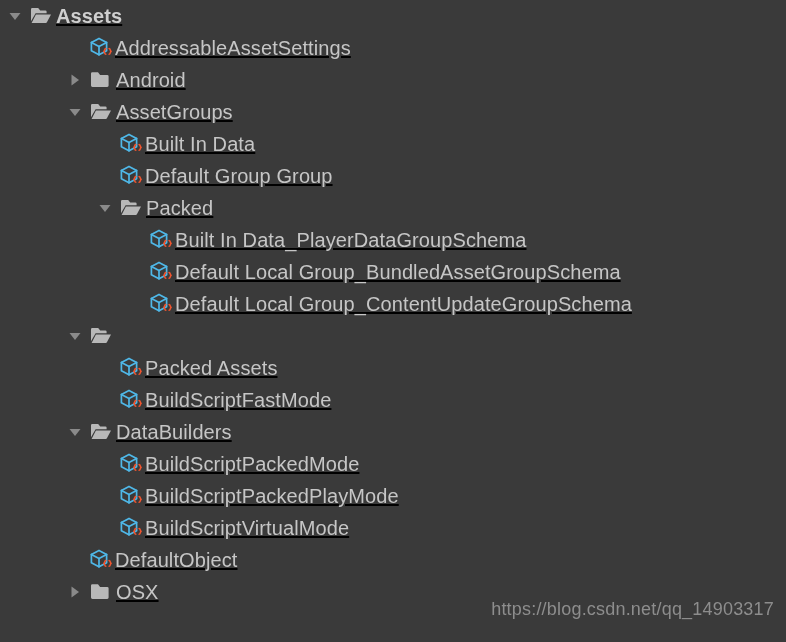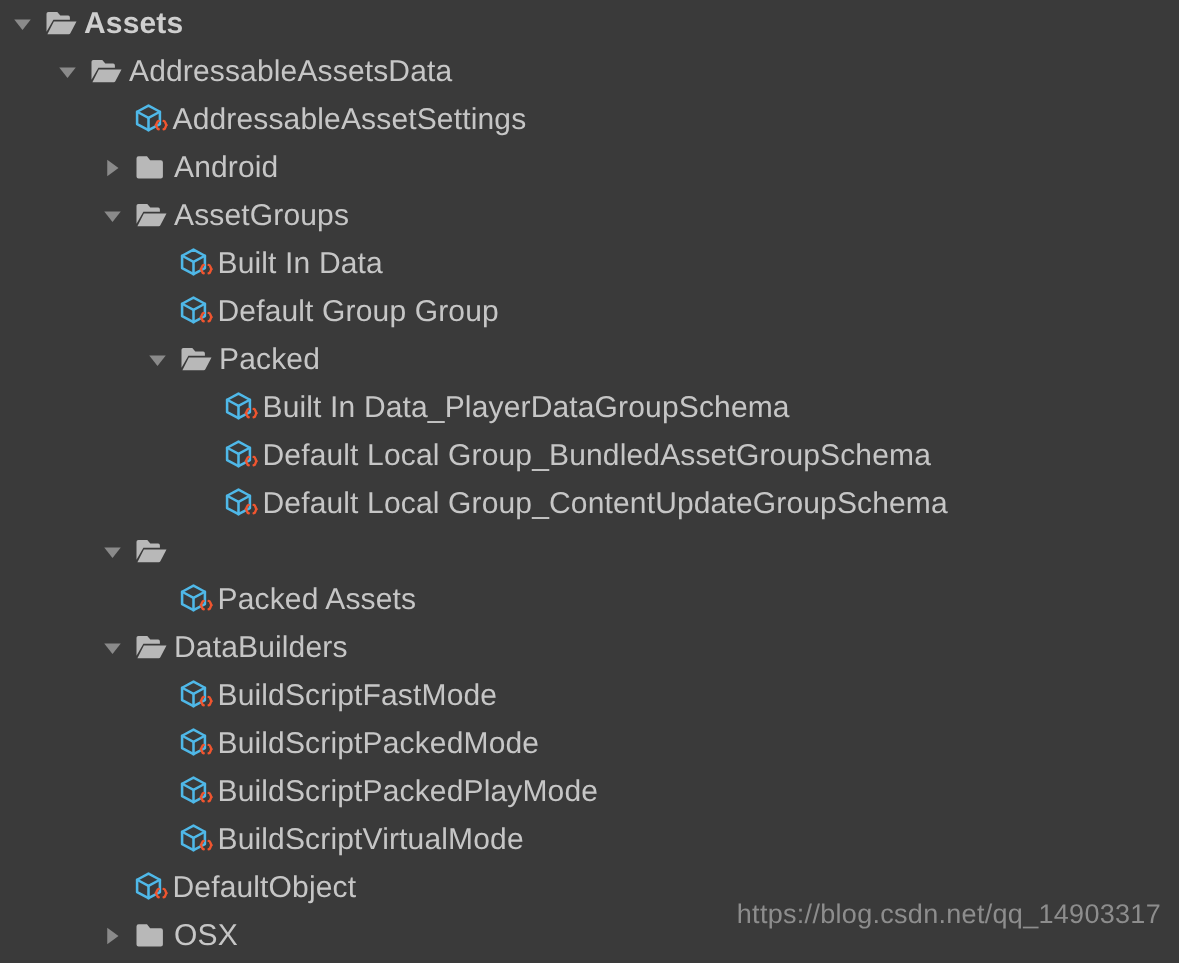--- a/index.html
+++ b/index.html
@@ -23,20 +23,21 @@
     width: 786px;
     height: 642px;
   }
 
   .row {
     position: relative;
     height: 32px;
     display: flex;
     align-items: center;
     white-space: nowrap;
+    text-decoration: underline;
   }
 
   .indent {
     flex: 0 0 auto;
     height: 1px;
   }
 
   
   .twisty {
     flex: 0 0 auto;
@@ -107,267 +108,252 @@
       </span>
       <span class="folder">
         <svg width="22" height="20" viewBox="0 0 22 20" aria-hidden="true">
           <path d="M1 3.2 A1.2 1.2 0 0 1 2.2 2 H8.2 L10.2 4.4 H15.4 A1.2 1.2 0 0 1 16.6 5.6 V7.2 H5.6 L1 15.2 Z" fill="#b8b8b8"></path>
           <path d="M5.9 8.4 H21 L16.9 16.2 A1.3 1.3 0 0 1 15.8 16.9 H1.6 Z" fill="#b8b8b8"></path>
         </svg>
       </span>
       <span class="label bold">Assets</span>
     </div>
     <div class="row">
-      <div class="indent" style="width: 32px;"></div>
+      <div class="indent" style="width: 62px;"></div>
+      <span class="twisty"></span>
+      <span class="cube">
+        <svg width="24" height="24" viewBox="0 0 24 24" aria-hidden="true">
+          <g fill="none" stroke="#4fb8e8" stroke-width="1.7" stroke-linejoin="round" stroke-linecap="round">
+            <path d="M10 2.4 L17.6 6.5 V14.7 L10 18.8 L2.4 14.7 V6.5 Z"></path>
+            <path d="M2.4 6.5 L10 10.6 L17.6 6.5"></path>
+            <path d="M10 10.6 V18.8"></path>
+          </g>
+          <g fill="none" stroke="#f0552f" stroke-width="1.6" stroke-linecap="round" stroke-linejoin="round">
+            <path d="M16.8 12.6 C15.4 12.6 15.9 14.6 14.8 15.4 C15.9 16.2 15.4 18.2 16.8 18.2"></path>
+            <path d="M20.1 12.6 C21.5 12.6 21.0 14.6 22.1 15.4 C21.0 16.2 21.5 18.2 20.1 18.2"></path>
+          </g>
+        </svg>
+      </span>
+      <span class="label">AddressableAssetSettings</span>
+    </div>
+    <div class="row">
+      <div class="indent" style="width: 62px;"></div>
+      <span class="twisty">
+        <svg width="16" height="16" viewBox="0 0 16 16" aria-hidden="true">
+          <path d="M4.5 2.5 L12 8 L4.5 13.5 Z" fill="#8a8a8a"></path>
+        </svg>
+      </span>
+      <span class="folder">
+        <svg width="22" height="20" viewBox="0 0 22 20" aria-hidden="true">
+          <path d="M1 3.6 A1.4 1.4 0 0 1 2.4 2.2 H8.0 L10.1 4.9 H17.2 A1.4 1.4 0 0 1 18.6 6.3 V15.6 A1.4 1.4 0 0 1 17.2 17 H2.4 A1.4 1.4 0 0 1 1 15.6 Z" fill="#b8b8b8"></path>
+        </svg>
+      </span>
+      <span class="label">Android</span>
+    </div>
+    <div class="row">
+      <div class="indent" style="width: 62px;"></div>
       <span class="twisty">
         <svg width="16" height="16" viewBox="0 0 16 16" aria-hidden="true">
           <path d="M2.5 5 L13.5 5 L8 12 Z" fill="#8a8a8a"></path>
         </svg>
       </span>
       <span class="folder">
         <svg width="22" height="20" viewBox="0 0 22 20" aria-hidden="true">
           <path d="M1 3.2 A1.2 1.2 0 0 1 2.2 2 H8.2 L10.2 4.4 H15.4 A1.2 1.2 0 0 1 16.6 5.6 V7.2 H5.6 L1 15.2 Z" fill="#b8b8b8"></path>
           <path d="M5.9 8.4 H21 L16.9 16.2 A1.3 1.3 0 0 1 15.8 16.9 H1.6 Z" fill="#b8b8b8"></path>
         </svg>
       </span>
-      <span class="label">AddressableAssetsData</span>
-    </div>
-    <div class="row">
-      <div class="indent" style="width: 62px;"></div>
-      <span class="twisty"></span>
-      <span class="cube">
-        <svg width="24" height="24" viewBox="0 0 24 24" aria-hidden="true">
-          <g fill="none" stroke="#4fb8e8" stroke-width="1.7" stroke-linejoin="round" stroke-linecap="round">
-            <path d="M10 2.4 L17.6 6.5 V14.7 L10 18.8 L2.4 14.7 V6.5 Z"></path>
-            <path d="M2.4 6.5 L10 10.6 L17.6 6.5"></path>
-            <path d="M10 10.6 V18.8"></path>
-          </g>
-          <g fill="none" stroke="#f0552f" stroke-width="1.6" stroke-linecap="round" stroke-linejoin="round">
-            <path d="M16.8 12.6 C15.4 12.6 15.9 14.6 14.8 15.4 C15.9 16.2 15.4 18.2 16.8 18.2"></path>
-            <path d="M20.1 12.6 C21.5 12.6 21.0 14.6 22.1 15.4 C21.0 16.2 21.5 18.2 20.1 18.2"></path>
-          </g>
-        </svg>
-      </span>
-      <span class="label">AddressableAssetSettings</span>
-    </div>
-    <div class="row">
-      <div class="indent" style="width: 62px;"></div>
-      <span class="twisty">
-        <svg width="16" height="16" viewBox="0 0 16 16" aria-hidden="true">
-          <path d="M4.5 2.5 L12 8 L4.5 13.5 Z" fill="#8a8a8a"></path>
-        </svg>
-      </span>
-      <span class="folder">
-        <svg width="22" height="20" viewBox="0 0 22 20" aria-hidden="true">
-          <path d="M1 3.6 A1.4 1.4 0 0 1 2.4 2.2 H8.0 L10.1 4.9 H17.2 A1.4 1.4 0 0 1 18.6 6.3 V15.6 A1.4 1.4 0 0 1 17.2 17 H2.4 A1.4 1.4 0 0 1 1 15.6 Z" fill="#b8b8b8"></path>
-        </svg>
-      </span>
-      <span class="label">Android</span>
-    </div>
-    <div class="row">
-      <div class="indent" style="width: 62px;"></div>
+      <span class="label">AssetGroups</span>
+    </div>
+    <div class="row">
+      <div class="indent" style="width: 92px;"></div>
+      <span class="twisty"></span>
+      <span class="cube">
+        <svg width="24" height="24" viewBox="0 0 24 24" aria-hidden="true">
+          <g fill="none" stroke="#4fb8e8" stroke-width="1.7" stroke-linejoin="round" stroke-linecap="round">
+            <path d="M10 2.4 L17.6 6.5 V14.7 L10 18.8 L2.4 14.7 V6.5 Z"></path>
+            <path d="M2.4 6.5 L10 10.6 L17.6 6.5"></path>
+            <path d="M10 10.6 V18.8"></path>
+          </g>
+          <g fill="none" stroke="#f0552f" stroke-width="1.6" stroke-linecap="round" stroke-linejoin="round">
+            <path d="M16.8 12.6 C15.4 12.6 15.9 14.6 14.8 15.4 C15.9 16.2 15.4 18.2 16.8 18.2"></path>
+            <path d="M20.1 12.6 C21.5 12.6 21.0 14.6 22.1 15.4 C21.0 16.2 21.5 18.2 20.1 18.2"></path>
+          </g>
+        </svg>
+      </span>
+      <span class="label">Built In Data</span>
+    </div>
+    <div class="row">
+      <div class="indent" style="width: 92px;"></div>
+      <span class="twisty"></span>
+      <span class="cube">
+        <svg width="24" height="24" viewBox="0 0 24 24" aria-hidden="true">
+          <g fill="none" stroke="#4fb8e8" stroke-width="1.7" stroke-linejoin="round" stroke-linecap="round">
+            <path d="M10 2.4 L17.6 6.5 V14.7 L10 18.8 L2.4 14.7 V6.5 Z"></path>
+            <path d="M2.4 6.5 L10 10.6 L17.6 6.5"></path>
+            <path d="M10 10.6 V18.8"></path>
+          </g>
+          <g fill="none" stroke="#f0552f" stroke-width="1.6" stroke-linecap="round" stroke-linejoin="round">
+            <path d="M16.8 12.6 C15.4 12.6 15.9 14.6 14.8 15.4 C15.9 16.2 15.4 18.2 16.8 18.2"></path>
+            <path d="M20.1 12.6 C21.5 12.6 21.0 14.6 22.1 15.4 C21.0 16.2 21.5 18.2 20.1 18.2"></path>
+          </g>
+        </svg>
+      </span>
+      <span class="label">Default Group Group</span>
+    </div>
+    <div class="row">
+      <div class="indent" style="width: 92px;"></div>
       <span class="twisty">
         <svg width="16" height="16" viewBox="0 0 16 16" aria-hidden="true">
           <path d="M2.5 5 L13.5 5 L8 12 Z" fill="#8a8a8a"></path>
         </svg>
       </span>
       <span class="folder">
         <svg width="22" height="20" viewBox="0 0 22 20" aria-hidden="true">
           <path d="M1 3.2 A1.2 1.2 0 0 1 2.2 2 H8.2 L10.2 4.4 H15.4 A1.2 1.2 0 0 1 16.6 5.6 V7.2 H5.6 L1 15.2 Z" fill="#b8b8b8"></path>
           <path d="M5.9 8.4 H21 L16.9 16.2 A1.3 1.3 0 0 1 15.8 16.9 H1.6 Z" fill="#b8b8b8"></path>
         </svg>
       </span>
-      <span class="label">AssetGroups</span>
-    </div>
-    <div class="row">
-      <div class="indent" style="width: 92px;"></div>
-      <span class="twisty"></span>
-      <span class="cube">
-        <svg width="24" height="24" viewBox="0 0 24 24" aria-hidden="true">
-          <g fill="none" stroke="#4fb8e8" stroke-width="1.7" stroke-linejoin="round" stroke-linecap="round">
-            <path d="M10 2.4 L17.6 6.5 V14.7 L10 18.8 L2.4 14.7 V6.5 Z"></path>
-            <path d="M2.4 6.5 L10 10.6 L17.6 6.5"></path>
-            <path d="M10 10.6 V18.8"></path>
-          </g>
-          <g fill="none" stroke="#f0552f" stroke-width="1.6" stroke-linecap="round" stroke-linejoin="round">
-            <path d="M16.8 12.6 C15.4 12.6 15.9 14.6 14.8 15.4 C15.9 16.2 15.4 18.2 16.8 18.2"></path>
-            <path d="M20.1 12.6 C21.5 12.6 21.0 14.6 22.1 15.4 C21.0 16.2 21.5 18.2 20.1 18.2"></path>
-          </g>
-        </svg>
-      </span>
-      <span class="label">Built In Data</span>
-    </div>
-    <div class="row">
-      <div class="indent" style="width: 92px;"></div>
-      <span class="twisty"></span>
-      <span class="cube">
-        <svg width="24" height="24" viewBox="0 0 24 24" aria-hidden="true">
-          <g fill="none" stroke="#4fb8e8" stroke-width="1.7" stroke-linejoin="round" stroke-linecap="round">
-            <path d="M10 2.4 L17.6 6.5 V14.7 L10 18.8 L2.4 14.7 V6.5 Z"></path>
-            <path d="M2.4 6.5 L10 10.6 L17.6 6.5"></path>
-            <path d="M10 10.6 V18.8"></path>
-          </g>
-          <g fill="none" stroke="#f0552f" stroke-width="1.6" stroke-linecap="round" stroke-linejoin="round">
-            <path d="M16.8 12.6 C15.4 12.6 15.9 14.6 14.8 15.4 C15.9 16.2 15.4 18.2 16.8 18.2"></path>
-            <path d="M20.1 12.6 C21.5 12.6 21.0 14.6 22.1 15.4 C21.0 16.2 21.5 18.2 20.1 18.2"></path>
-          </g>
-        </svg>
-      </span>
-      <span class="label">Default Group Group</span>
-    </div>
-    <div class="row">
-      <div class="indent" style="width: 92px;"></div>
+      <span class="label">Packed</span>
+    </div>
+    <div class="row">
+      <div class="indent" style="width: 122px;"></div>
+      <span class="twisty"></span>
+      <span class="cube">
+        <svg width="24" height="24" viewBox="0 0 24 24" aria-hidden="true">
+          <g fill="none" stroke="#4fb8e8" stroke-width="1.7" stroke-linejoin="round" stroke-linecap="round">
+            <path d="M10 2.4 L17.6 6.5 V14.7 L10 18.8 L2.4 14.7 V6.5 Z"></path>
+            <path d="M2.4 6.5 L10 10.6 L17.6 6.5"></path>
+            <path d="M10 10.6 V18.8"></path>
+          </g>
+          <g fill="none" stroke="#f0552f" stroke-width="1.6" stroke-linecap="round" stroke-linejoin="round">
+            <path d="M16.8 12.6 C15.4 12.6 15.9 14.6 14.8 15.4 C15.9 16.2 15.4 18.2 16.8 18.2"></path>
+            <path d="M20.1 12.6 C21.5 12.6 21.0 14.6 22.1 15.4 C21.0 16.2 21.5 18.2 20.1 18.2"></path>
+          </g>
+        </svg>
+      </span>
+      <span class="label">Built In Data_PlayerDataGroupSchema</span>
+    </div>
+    <div class="row">
+      <div class="indent" style="width: 122px;"></div>
+      <span class="twisty"></span>
+      <span class="cube">
+        <svg width="24" height="24" viewBox="0 0 24 24" aria-hidden="true">
+          <g fill="none" stroke="#4fb8e8" stroke-width="1.7" stroke-linejoin="round" stroke-linecap="round">
+            <path d="M10 2.4 L17.6 6.5 V14.7 L10 18.8 L2.4 14.7 V6.5 Z"></path>
+            <path d="M2.4 6.5 L10 10.6 L17.6 6.5"></path>
+            <path d="M10 10.6 V18.8"></path>
+          </g>
+          <g fill="none" stroke="#f0552f" stroke-width="1.6" stroke-linecap="round" stroke-linejoin="round">
+            <path d="M16.8 12.6 C15.4 12.6 15.9 14.6 14.8 15.4 C15.9 16.2 15.4 18.2 16.8 18.2"></path>
+            <path d="M20.1 12.6 C21.5 12.6 21.0 14.6 22.1 15.4 C21.0 16.2 21.5 18.2 20.1 18.2"></path>
+          </g>
+        </svg>
+      </span>
+      <span class="label">Default Local Group_BundledAssetGroupSchema</span>
+    </div>
+    <div class="row">
+      <div class="indent" style="width: 122px;"></div>
+      <span class="twisty"></span>
+      <span class="cube">
+        <svg width="24" height="24" viewBox="0 0 24 24" aria-hidden="true">
+          <g fill="none" stroke="#4fb8e8" stroke-width="1.7" stroke-linejoin="round" stroke-linecap="round">
+            <path d="M10 2.4 L17.6 6.5 V14.7 L10 18.8 L2.4 14.7 V6.5 Z"></path>
+            <path d="M2.4 6.5 L10 10.6 L17.6 6.5"></path>
+            <path d="M10 10.6 V18.8"></path>
+          </g>
+          <g fill="none" stroke="#f0552f" stroke-width="1.6" stroke-linecap="round" stroke-linejoin="round">
+            <path d="M16.8 12.6 C15.4 12.6 15.9 14.6 14.8 15.4 C15.9 16.2 15.4 18.2 16.8 18.2"></path>
+            <path d="M20.1 12.6 C21.5 12.6 21.0 14.6 22.1 15.4 C21.0 16.2 21.5 18.2 20.1 18.2"></path>
+          </g>
+        </svg>
+      </span>
+      <span class="label">Default Local Group_ContentUpdateGroupSchema</span>
+    </div>
+    <div class="row">
+      <div class="indent" style="width: 62px;"></div>
       <span class="twisty">
         <svg width="16" height="16" viewBox="0 0 16 16" aria-hidden="true">
           <path d="M2.5 5 L13.5 5 L8 12 Z" fill="#8a8a8a"></path>
         </svg>
       </span>
       <span class="folder">
         <svg width="22" height="20" viewBox="0 0 22 20" aria-hidden="true">
           <path d="M1 3.2 A1.2 1.2 0 0 1 2.2 2 H8.2 L10.2 4.4 H15.4 A1.2 1.2 0 0 1 16.6 5.6 V7.2 H5.6 L1 15.2 Z" fill="#b8b8b8"></path>
           <path d="M5.9 8.4 H21 L16.9 16.2 A1.3 1.3 0 0 1 15.8 16.9 H1.6 Z" fill="#b8b8b8"></path>
         </svg>
       </span>
-      <span class="label">Packed</span>
-    </div>
-    <div class="row">
-      <div class="indent" style="width: 122px;"></div>
-      <span class="twisty"></span>
-      <span class="cube">
-        <svg width="24" height="24" viewBox="0 0 24 24" aria-hidden="true">
-          <g fill="none" stroke="#4fb8e8" stroke-width="1.7" stroke-linejoin="round" stroke-linecap="round">
-            <path d="M10 2.4 L17.6 6.5 V14.7 L10 18.8 L2.4 14.7 V6.5 Z"></path>
-            <path d="M2.4 6.5 L10 10.6 L17.6 6.5"></path>
-            <path d="M10 10.6 V18.8"></path>
-          </g>
-          <g fill="none" stroke="#f0552f" stroke-width="1.6" stroke-linecap="round" stroke-linejoin="round">
-            <path d="M16.8 12.6 C15.4 12.6 15.9 14.6 14.8 15.4 C15.9 16.2 15.4 18.2 16.8 18.2"></path>
-            <path d="M20.1 12.6 C21.5 12.6 21.0 14.6 22.1 15.4 C21.0 16.2 21.5 18.2 20.1 18.2"></path>
-          </g>
-        </svg>
-      </span>
-      <span class="label">Built In Data_PlayerDataGroupSchema</span>
-    </div>
-    <div class="row">
-      <div class="indent" style="width: 122px;"></div>
-      <span class="twisty"></span>
-      <span class="cube">
-        <svg width="24" height="24" viewBox="0 0 24 24" aria-hidden="true">
-          <g fill="none" stroke="#4fb8e8" stroke-width="1.7" stroke-linejoin="round" stroke-linecap="round">
-            <path d="M10 2.4 L17.6 6.5 V14.7 L10 18.8 L2.4 14.7 V6.5 Z"></path>
-            <path d="M2.4 6.5 L10 10.6 L17.6 6.5"></path>
-            <path d="M10 10.6 V18.8"></path>
-          </g>
-          <g fill="none" stroke="#f0552f" stroke-width="1.6" stroke-linecap="round" stroke-linejoin="round">
-            <path d="M16.8 12.6 C15.4 12.6 15.9 14.6 14.8 15.4 C15.9 16.2 15.4 18.2 16.8 18.2"></path>
-            <path d="M20.1 12.6 C21.5 12.6 21.0 14.6 22.1 15.4 C21.0 16.2 21.5 18.2 20.1 18.2"></path>
-          </g>
-        </svg>
-      </span>
-      <span class="label">Default Local Group_BundledAssetGroupSchema</span>
-    </div>
-    <div class="row">
-      <div class="indent" style="width: 122px;"></div>
-      <span class="twisty"></span>
-      <span class="cube">
-        <svg width="24" height="24" viewBox="0 0 24 24" aria-hidden="true">
-          <g fill="none" stroke="#4fb8e8" stroke-width="1.7" stroke-linejoin="round" stroke-linecap="round">
-            <path d="M10 2.4 L17.6 6.5 V14.7 L10 18.8 L2.4 14.7 V6.5 Z"></path>
-            <path d="M2.4 6.5 L10 10.6 L17.6 6.5"></path>
-            <path d="M10 10.6 V18.8"></path>
-          </g>
-          <g fill="none" stroke="#f0552f" stroke-width="1.6" stroke-linecap="round" stroke-linejoin="round">
-            <path d="M16.8 12.6 C15.4 12.6 15.9 14.6 14.8 15.4 C15.9 16.2 15.4 18.2 16.8 18.2"></path>
-            <path d="M20.1 12.6 C21.5 12.6 21.0 14.6 22.1 15.4 C21.0 16.2 21.5 18.2 20.1 18.2"></path>
-          </g>
-        </svg>
-      </span>
-      <span class="label">Default Local Group_ContentUpdateGroupSchema</span>
+    </div>
+    <div class="row">
+      <div class="indent" style="width: 92px;"></div>
+      <span class="twisty"></span>
+      <span class="cube">
+        <svg width="24" height="24" viewBox="0 0 24 24" aria-hidden="true">
+          <g fill="none" stroke="#4fb8e8" stroke-width="1.7" stroke-linejoin="round" stroke-linecap="round">
+            <path d="M10 2.4 L17.6 6.5 V14.7 L10 18.8 L2.4 14.7 V6.5 Z"></path>
+            <path d="M2.4 6.5 L10 10.6 L17.6 6.5"></path>
+            <path d="M10 10.6 V18.8"></path>
+          </g>
+          <g fill="none" stroke="#f0552f" stroke-width="1.6" stroke-linecap="round" stroke-linejoin="round">
+            <path d="M16.8 12.6 C15.4 12.6 15.9 14.6 14.8 15.4 C15.9 16.2 15.4 18.2 16.8 18.2"></path>
+            <path d="M20.1 12.6 C21.5 12.6 21.0 14.6 22.1 15.4 C21.0 16.2 21.5 18.2 20.1 18.2"></path>
+          </g>
+        </svg>
+      </span>
+      <span class="label">Packed Assets</span>
+    </div>
+    <div class="row">
+      <div class="indent" style="width: 92px;"></div>
+      <span class="twisty"></span>
+      <span class="cube">
+        <svg width="24" height="24" viewBox="0 0 24 24" aria-hidden="true">
+          <g fill="none" stroke="#4fb8e8" stroke-width="1.7" stroke-linejoin="round" stroke-linecap="round">
+            <path d="M10 2.4 L17.6 6.5 V14.7 L10 18.8 L2.4 14.7 V6.5 Z"></path>
+            <path d="M2.4 6.5 L10 10.6 L17.6 6.5"></path>
+            <path d="M10 10.6 V18.8"></path>
+          </g>
+          <g fill="none" stroke="#f0552f" stroke-width="1.6" stroke-linecap="round" stroke-linejoin="round">
+            <path d="M16.8 12.6 C15.4 12.6 15.9 14.6 14.8 15.4 C15.9 16.2 15.4 18.2 16.8 18.2"></path>
+            <path d="M20.1 12.6 C21.5 12.6 21.0 14.6 22.1 15.4 C21.0 16.2 21.5 18.2 20.1 18.2"></path>
+          </g>
+        </svg>
+      </span>
+      <span class="label">BuildScriptFastMode</span>
     </div>
     <div class="row">
       <div class="indent" style="width: 62px;"></div>
       <span class="twisty">
         <svg width="16" height="16" viewBox="0 0 16 16" aria-hidden="true">
           <path d="M2.5 5 L13.5 5 L8 12 Z" fill="#8a8a8a"></path>
         </svg>
       </span>
       <span class="folder">
         <svg width="22" height="20" viewBox="0 0 22 20" aria-hidden="true">
           <path d="M1 3.2 A1.2 1.2 0 0 1 2.2 2 H8.2 L10.2 4.4 H15.4 A1.2 1.2 0 0 1 16.6 5.6 V7.2 H5.6 L1 15.2 Z" fill="#b8b8b8"></path>
           <path d="M5.9 8.4 H21 L16.9 16.2 A1.3 1.3 0 0 1 15.8 16.9 H1.6 Z" fill="#b8b8b8"></path>
         </svg>
       </span>
-    </div>
-    <div class="row">
-      <div class="indent" style="width: 92px;"></div>
-      <span class="twisty"></span>
-      <span class="cube">
-        <svg width="24" height="24" viewBox="0 0 24 24" aria-hidden="true">
-          <g fill="none" stroke="#4fb8e8" stroke-width="1.7" stroke-linejoin="round" stroke-linecap="round">
-            <path d="M10 2.4 L17.6 6.5 V14.7 L10 18.8 L2.4 14.7 V6.5 Z"></path>
-            <path d="M2.4 6.5 L10 10.6 L17.6 6.5"></path>
-            <path d="M10 10.6 V18.8"></path>
-          </g>
-          <g fill="none" stroke="#f0552f" stroke-width="1.6" stroke-linecap="round" stroke-linejoin="round">
-            <path d="M16.8 12.6 C15.4 12.6 15.9 14.6 14.8 15.4 C15.9 16.2 15.4 18.2 16.8 18.2"></path>
-            <path d="M20.1 12.6 C21.5 12.6 21.0 14.6 22.1 15.4 C21.0 16.2 21.5 18.2 20.1 18.2"></path>
-          </g>
-        </svg>
-      </span>
-      <span class="label">Packed Assets</span>
-    </div>
-    <div class="row">
-      <div class="indent" style="width: 62px;"></div>
-      <span class="twisty">
-        <svg width="16" height="16" viewBox="0 0 16 16" aria-hidden="true">
-          <path d="M2.5 5 L13.5 5 L8 12 Z" fill="#8a8a8a"></path>
-        </svg>
-      </span>
-      <span class="folder">
-        <svg width="22" height="20" viewBox="0 0 22 20" aria-hidden="true">
-          <path d="M1 3.2 A1.2 1.2 0 0 1 2.2 2 H8.2 L10.2 4.4 H15.4 A1.2 1.2 0 0 1 16.6 5.6 V7.2 H5.6 L1 15.2 Z" fill="#b8b8b8"></path>
-          <path d="M5.9 8.4 H21 L16.9 16.2 A1.3 1.3 0 0 1 15.8 16.9 H1.6 Z" fill="#b8b8b8"></path>
-        </svg>
-      </span>
       <span class="label">DataBuilders</span>
     </div>
     <div class="row">
       <div class="indent" style="width: 92px;"></div>
       <span class="twisty"></span>
       <span class="cube">
         <svg width="24" height="24" viewBox="0 0 24 24" aria-hidden="true">
           <g fill="none" stroke="#4fb8e8" stroke-width="1.7" stroke-linejoin="round" stroke-linecap="round">
             <path d="M10 2.4 L17.6 6.5 V14.7 L10 18.8 L2.4 14.7 V6.5 Z"></path>
             <path d="M2.4 6.5 L10 10.6 L17.6 6.5"></path>
             <path d="M10 10.6 V18.8"></path>
           </g>
           <g fill="none" stroke="#f0552f" stroke-width="1.6" stroke-linecap="round" stroke-linejoin="round">
             <path d="M16.8 12.6 C15.4 12.6 15.9 14.6 14.8 15.4 C15.9 16.2 15.4 18.2 16.8 18.2"></path>
             <path d="M20.1 12.6 C21.5 12.6 21.0 14.6 22.1 15.4 C21.0 16.2 21.5 18.2 20.1 18.2"></path>
           </g>
         </svg>
       </span>
-      <span class="label">BuildScriptFastMode</span>
-    </div>
-    <div class="row">
-      <div class="indent" style="width: 92px;"></div>
-      <span class="twisty"></span>
-      <span class="cube">
-        <svg width="24" height="24" viewBox="0 0 24 24" aria-hidden="true">
-          <g fill="none" stroke="#4fb8e8" stroke-width="1.7" stroke-linejoin="round" stroke-linecap="round">
-            <path d="M10 2.4 L17.6 6.5 V14.7 L10 18.8 L2.4 14.7 V6.5 Z"></path>
-            <path d="M2.4 6.5 L10 10.6 L17.6 6.5"></path>
-            <path d="M10 10.6 V18.8"></path>
-          </g>
-          <g fill="none" stroke="#f0552f" stroke-width="1.6" stroke-linecap="round" stroke-linejoin="round">
-            <path d="M16.8 12.6 C15.4 12.6 15.9 14.6 14.8 15.4 C15.9 16.2 15.4 18.2 16.8 18.2"></path>
-            <path d="M20.1 12.6 C21.5 12.6 21.0 14.6 22.1 15.4 C21.0 16.2 21.5 18.2 20.1 18.2"></path>
-          </g>
-        </svg>
-      </span>
       <span class="label">BuildScriptPackedMode</span>
     </div>
     <div class="row">
       <div class="indent" style="width: 92px;"></div>
       <span class="twisty"></span>
       <span class="cube">
         <svg width="24" height="24" viewBox="0 0 24 24" aria-hidden="true">
           <g fill="none" stroke="#4fb8e8" stroke-width="1.7" stroke-linejoin="round" stroke-linecap="round">
             <path d="M10 2.4 L17.6 6.5 V14.7 L10 18.8 L2.4 14.7 V6.5 Z"></path>
             <path d="M2.4 6.5 L10 10.6 L17.6 6.5"></path>

